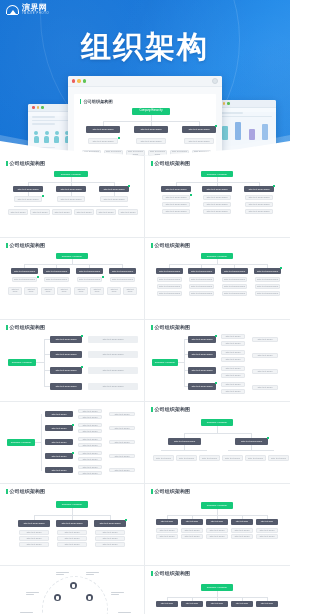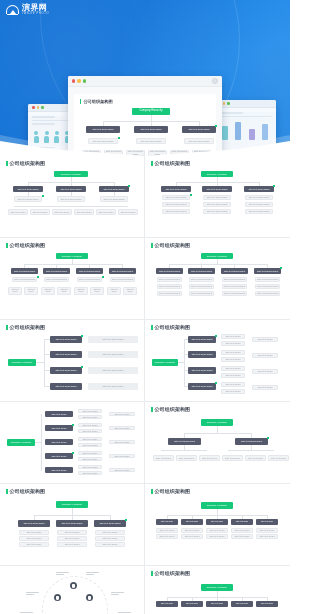--- a/index.html
+++ b/index.html
@@ -149,20 +149,21 @@
         <div class="arc"></div>
           <div class="tri"></div>
           <div class="bar"></div>
       </div>
       <div class="logo-text">
         <div class="logo-cn">演界网</div>
         <div class="logo-en">YANJIE PHOTO</div>
       </div>
     </div>
 
+    <div class="hero-title">组织架构</div>
 
     <div class="mock mock-left">
       <div class="mock-bar">
         <span class="dot d-r"></span>
         <span class="dot d-y"></span>
         <span class="dot d-g"></span>
       </div>
       <div class="mock-body">
         <div class="ml-line s" style="margin-top:4px"></div>
         <div class="ml-line"></div>

